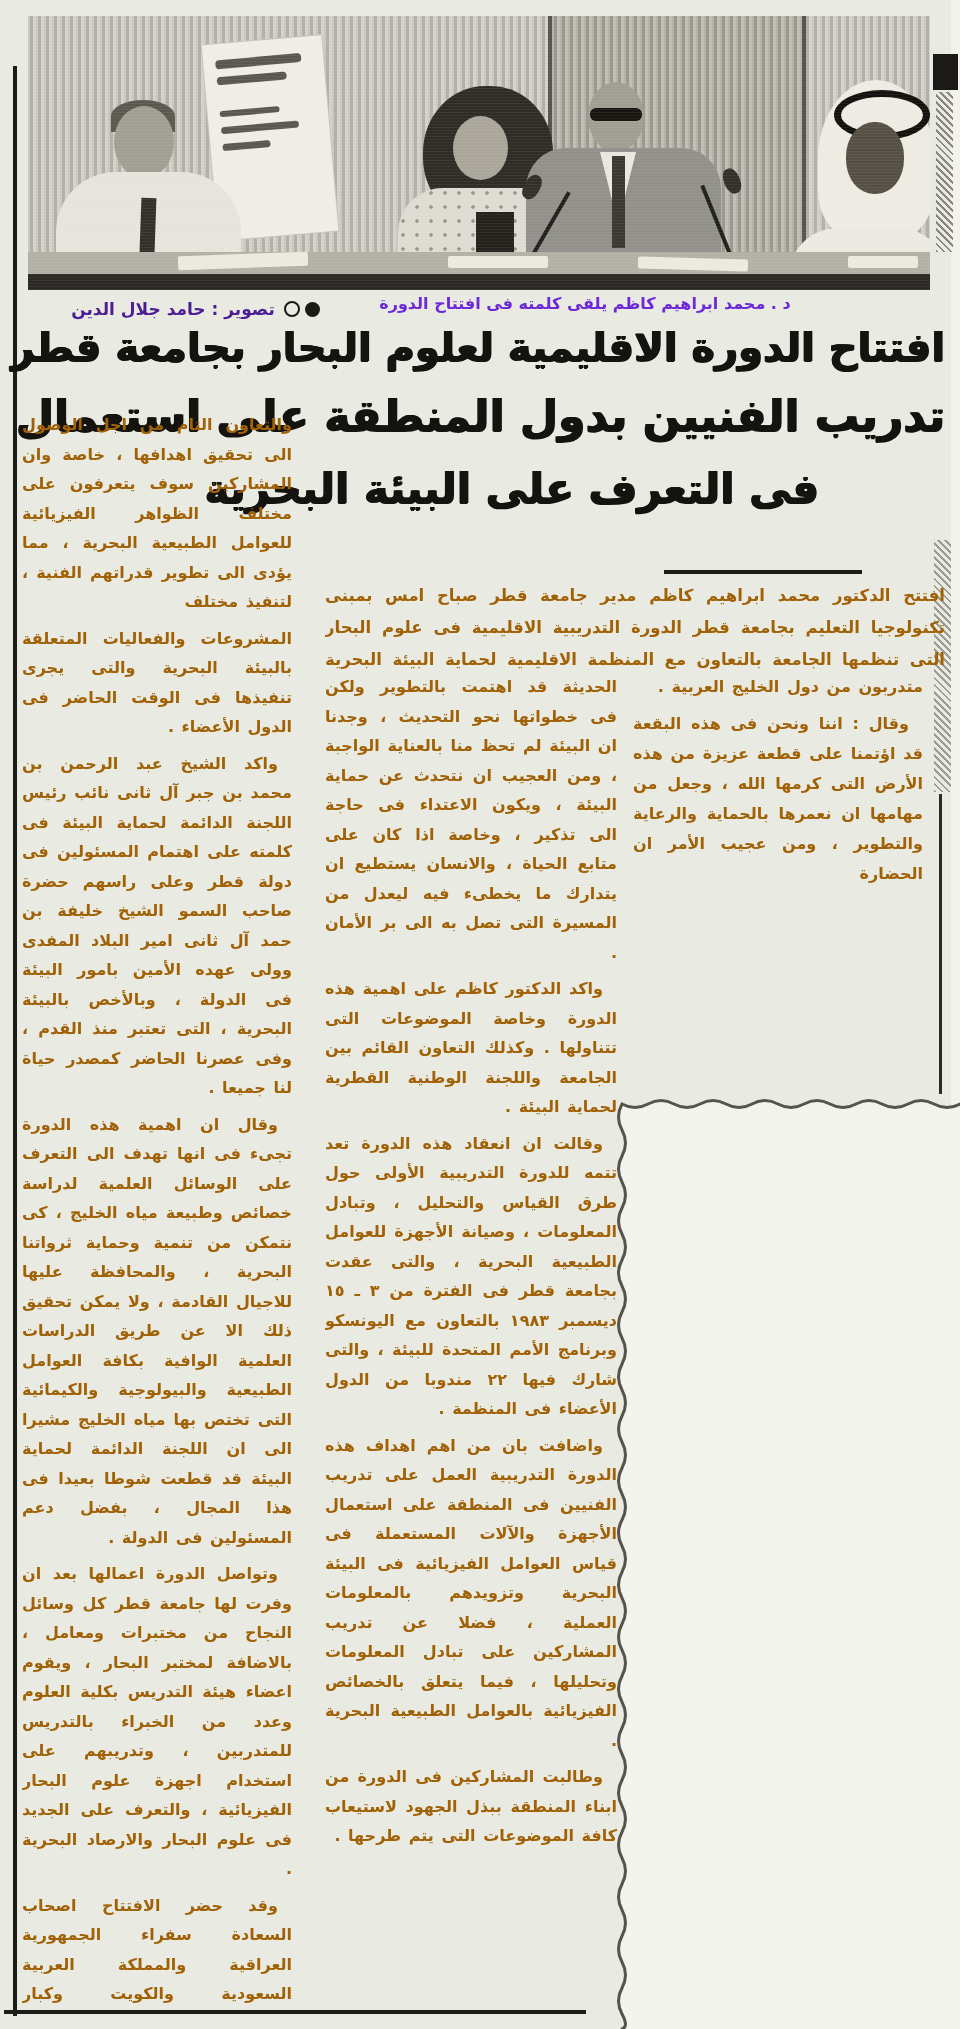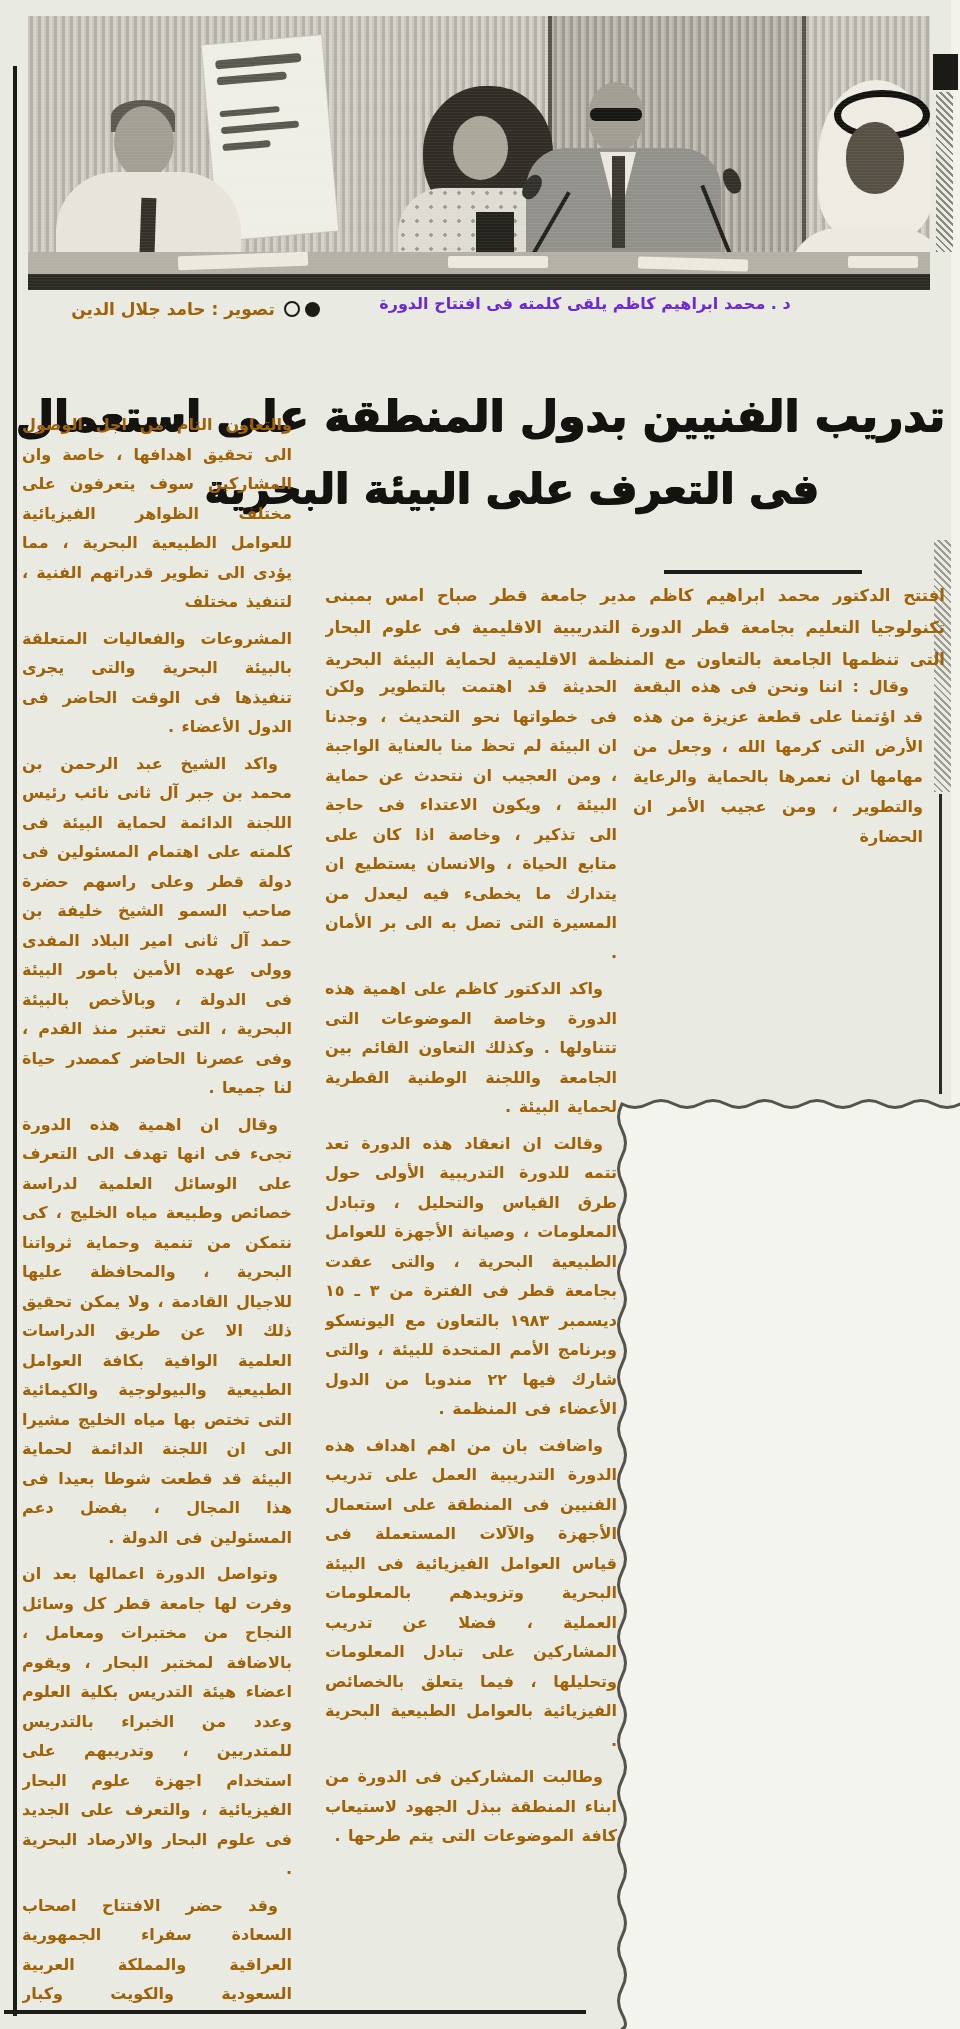--- a/index.html
+++ b/index.html
@@ -50,21 +50,21 @@
   .mic2s{left:690px;top:166px;height:95px;transform:rotate(-22deg);}
   .mic-head{width:16px;height:26px;border-radius:45%;background:#31302a;}
   .mic1h{left:496px;top:158px;transform:rotate(30deg);}
   .mic2h{left:696px;top:152px;transform:rotate(-22deg);}
   .tabletop{left:0;top:236px;width:902px;height:22px;background:#b3b0a6;}
   .paper{background:#eceade;border-radius:2px;}
   .tablefront{left:0;top:258px;width:902px;height:16px;background:#2b2924;}
   
   .cap-main{left:370px;top:294px;width:430px;font-size:16px;font-weight:bold;direction:rtl;text-align:center;color:#6d28d9;}
   .cap-credit{left:30px;top:299px;width:290px;display:flex;direction:rtl;align-items:center;gap:9px;
-    font-size:17px;font-weight:bold;color:#a16207;}
+    font-size:17px;font-weight:bold;color:#4c1d95;}
   .marks{display:flex;direction:ltr;align-items:center;gap:5px;}
   .c-hollow{width:12px;height:12px;border:2.5px solid #1c1b16;border-radius:50%;display:inline-block;}
   .c-fill{width:15px;height:15px;background:#1c1b16;border-radius:50%;display:inline-block;}
   .hl{direction:rtl;text-align:center;font-weight:bold;color:#14130f;letter-spacing:-1px;
       text-shadow:1px 0 0 currentColor,-0.6px 0 0 currentColor,0 0.5px 0 currentColor;white-space:nowrap;}
   .hl1{left:160px;top:324px;width:785px;font-size:40px;}
   .hl2{left:70px;top:390px;width:875px;font-size:44px;}
   .hl3{left:325px;top:464px;width:480px;font-size:42px;padding-left:14px;}
   .byline{left:648px;top:528px;width:215px;font-size:19px;font-weight:bold;direction:rtl;text-align:center;color:#15140f;}
   .byline-rule{left:664px;top:570px;width:198px;height:4px;background:#1d1c18;}
@@ -138,28 +138,30 @@
 
   <div class="abs cap-main">د . محمد ابراهيم كاظم يلقى كلمته فى افتتاح الدورة</div>
   <div class="abs cap-credit">
     <span class="marks">
       <span class="c-hollow"></span>
       <span class="c-fill"></span>
     </span>
     <span>تصوير : حامد جلال الدين</span>
   </div>
 
+  <div class="abs hl hl1">افتتاح الدورة الاقليمية لعلوم البحار بجامعة قطر</div>
   <div class="abs hl hl2">تدريب الفنيين بدول المنطقة على استعمال الأجهزة</div>
   <div class="abs hl hl3">فى التعرف على البيئة البحرية</div>
 
   <div class="abs byline-rule"></div>
 
   <div class="abs btxt intro">افتتح الدكتور محمد ابراهيم كاظم مدير جامعة قطر صباح امس بمبنى تكنولوجيا التعليم بجامعة قطر الدورة التدريبية الاقليمية فى علوم البحار التى تنظمها الجامعة بالتعاون مع المنظمة الاقليمية لحماية البيئة البحرية واللجنة الدائمة القطرية لحماية البيئة . وتستمر الدورة لمدة اسبوعين ، ويشارك فيها</div>
 
   <div class="abs btxt col-right">
+    <p>متدربون من دول الخليج العربية .</p>
     <p class="ind">وقال : اننا ونحن فى هذه البقعة قد اؤتمنا على قطعة عزيزة من هذه الأرض التى كرمها الله ، وجعل من مهامها ان نعمرها بالحماية والرعاية والتطوير ، ومن عجيب الأمر ان الحضارة</p>
   </div>
 
   <div class="abs btxt col-middle">
     <p>الحديثة قد اهتمت بالتطوير ولكن فى خطواتها نحو التحديث ، وجدنا ان البيئة لم تحظ منا بالعناية الواجبة ، ومن العجيب ان نتحدث عن حماية البيئة ، ويكون الاعتداء فى حاجة الى تذكير ، وخاصة اذا كان على متابع الحياة ، والانسان يستطيع ان يتدارك ما يخطىء فيه ليعدل من المسيرة التى تصل به الى بر الأمان .</p>
     <p class="ind">واكد الدكتور كاظم على اهمية هذه الدورة وخاصة الموضوعات التى تتناولها . وكذلك التعاون القائم بين الجامعة واللجنة الوطنية القطرية لحماية البيئة .</p>
     <p class="ind">وقالت ان انعقاد هذه الدورة تعد تتمه للدورة التدريبية الأولى حول طرق القياس والتحليل ، وتبادل المعلومات ، وصيانة الأجهزة للعوامل الطبيعية البحرية ، والتى عقدت بجامعة قطر فى الفترة من ٣ ـ ١٥ ديسمبر ١٩٨٣ بالتعاون مع اليونسكو وبرنامج الأمم المتحدة للبيئة ، والتى شارك فيها ٢٢ مندوبا من الدول الأعضاء فى المنظمة .</p>
     <p class="ind">واضافت بان من اهم اهداف هذه الدورة التدريبية العمل على تدريب الفنيين فى المنطقة على استعمال الأجهزة والآلات المستعملة فى قياس العوامل الفيزيائية فى البيئة البحرية وتزويدهم بالمعلومات العملية ، فضلا عن تدريب المشاركين على تبادل المعلومات وتحليلها ، فيما يتعلق بالخصائص الفيزيائية بالعوامل الطبيعية البحرية .</p>
     <p class="ind">وطالبت المشاركين فى الدورة من ابناء المنطقة ببذل الجهود لاستيعاب كافة الموضوعات التى يتم طرحها .</p>
   </div>

